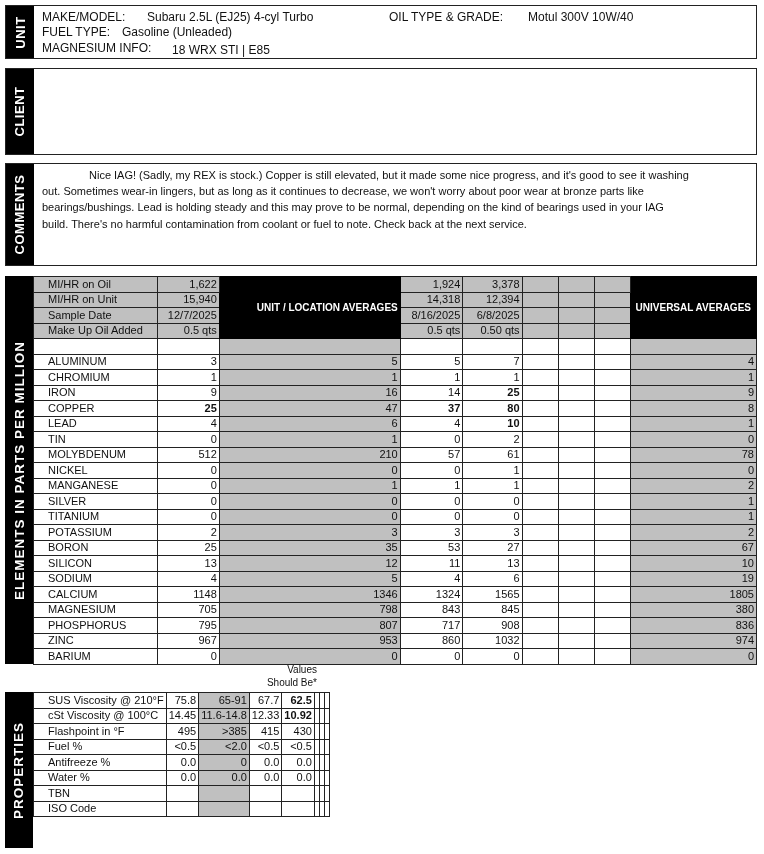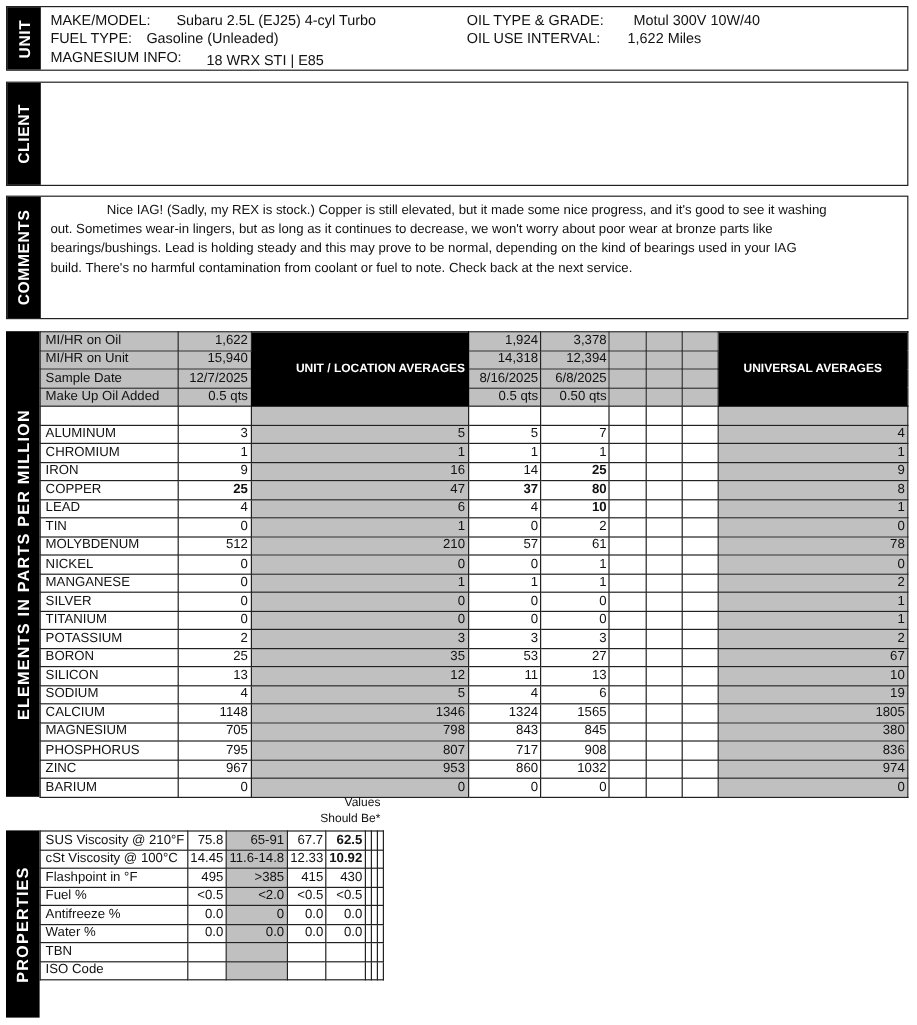--- a/index.html
+++ b/index.html
@@ -19,21 +19,21 @@
   .kv .k { display: inline-block; }
   .comment-text { position: absolute; left: 36px; top: 3px; width: 650px; font-size: 11px; line-height: 16.2px; text-indent: 47px; }
 
   
   #elements { position: absolute; left: 5px; top: 276px; width: 752px; }
   #elements .side { width: 28px; height: 388px; }
   #elements .side span { font-size: 13.5px; letter-spacing: 1px; }
   .grid { position: absolute; left: 28px; top: 0; }
   table { border-collapse: collapse; table-layout: fixed; font-size: 11px; }
   td { border: 1.5px solid #222; height: 15.5px; padding: 0 2px; white-space: nowrap; overflow: hidden; line-height: 13px; }
-  td.lbl { text-align: left; padding-left: 4px; }
+  td.lbl { text-align: left; padding-left: 14px; }
   td.num { text-align: right; }
   .gray { background: #c0c0c0; }
   .black { background: #000; color: #fff; text-align: center; font-weight: bold; font-size: 10px; line-height: 13px; border-color: #000; padding-left: 37px; }
   .b { font-weight: bold; }
 
   #should-be { position: absolute; left: 243px; top: 663px; width: 74px; text-align: right; font-size: 10px; line-height: 13px; }
 
   #props { position: absolute; left: 5px; top: 692px; }
   #props .side { width: 28px; height: 156px; }
   #props .side span { font-size: 13.5px; letter-spacing: 1px; }
@@ -51,23 +51,20 @@
     </div>
     <div class="kv" style="left:8px; top:19px;">
       <span class="k" style="width:80px">FUEL TYPE:</span><span>Gasoline (Unleaded)</span>
     </div>
     <div class="kv" style="left:8px; top:35px;">
       <span class="k" style="width:130px">MAGNESIUM INFO:</span><span style="position:relative; top:2px">18 WRX STI | E85</span>
     </div>
     <div class="kv" style="left:355px; top:4px;">
       <span class="k" style="width:139px">OIL TYPE &amp; GRADE:</span><span>Motul 300V 10W/40</span>
     </div>
-    <div class="kv" style="left:355px; top:19px;">
-      <span class="k" style="width:134px">OIL USE INTERVAL:</span><span>1,622 Miles</span>
-    </div>
   </div>
 </div>
 
 <div class="box" id="client">
   <div class="side">
       <span>CLIENT</span>
     </div>
 </div>
 
 <div class="box" id="comments">
@@ -97,21 +94,21 @@
       <tbody id="el-body">
           <tr>
             <td class="lbl gray">MI/HR on Oil</td>
             <td class="num gray">1,622</td>
             <td class="black" rowspan="4">UNIT / LOCATION AVERAGES</td>
             <td class="num gray">1,924</td>
             <td class="num gray">3,378</td>
             <td class="num gray"></td>
             <td class="num gray"></td>
             <td class="num gray"></td>
-            <td class="black" rowspan="4" style="padding:0 21px">UNIVERSAL AVERAGES</td>
+            <td class="black" rowspan="4" style="padding:0 5px">UNIVERSAL AVERAGES</td>
           </tr>
           <tr>
             <td class="lbl gray">MI/HR on Unit</td>
             <td class="num gray">15,940</td>
             <td class="num gray">14,318</td>
             <td class="num gray">12,394</td>
             <td class="num gray"></td>
             <td class="num gray"></td>
             <td class="num gray"></td>
           </tr>

